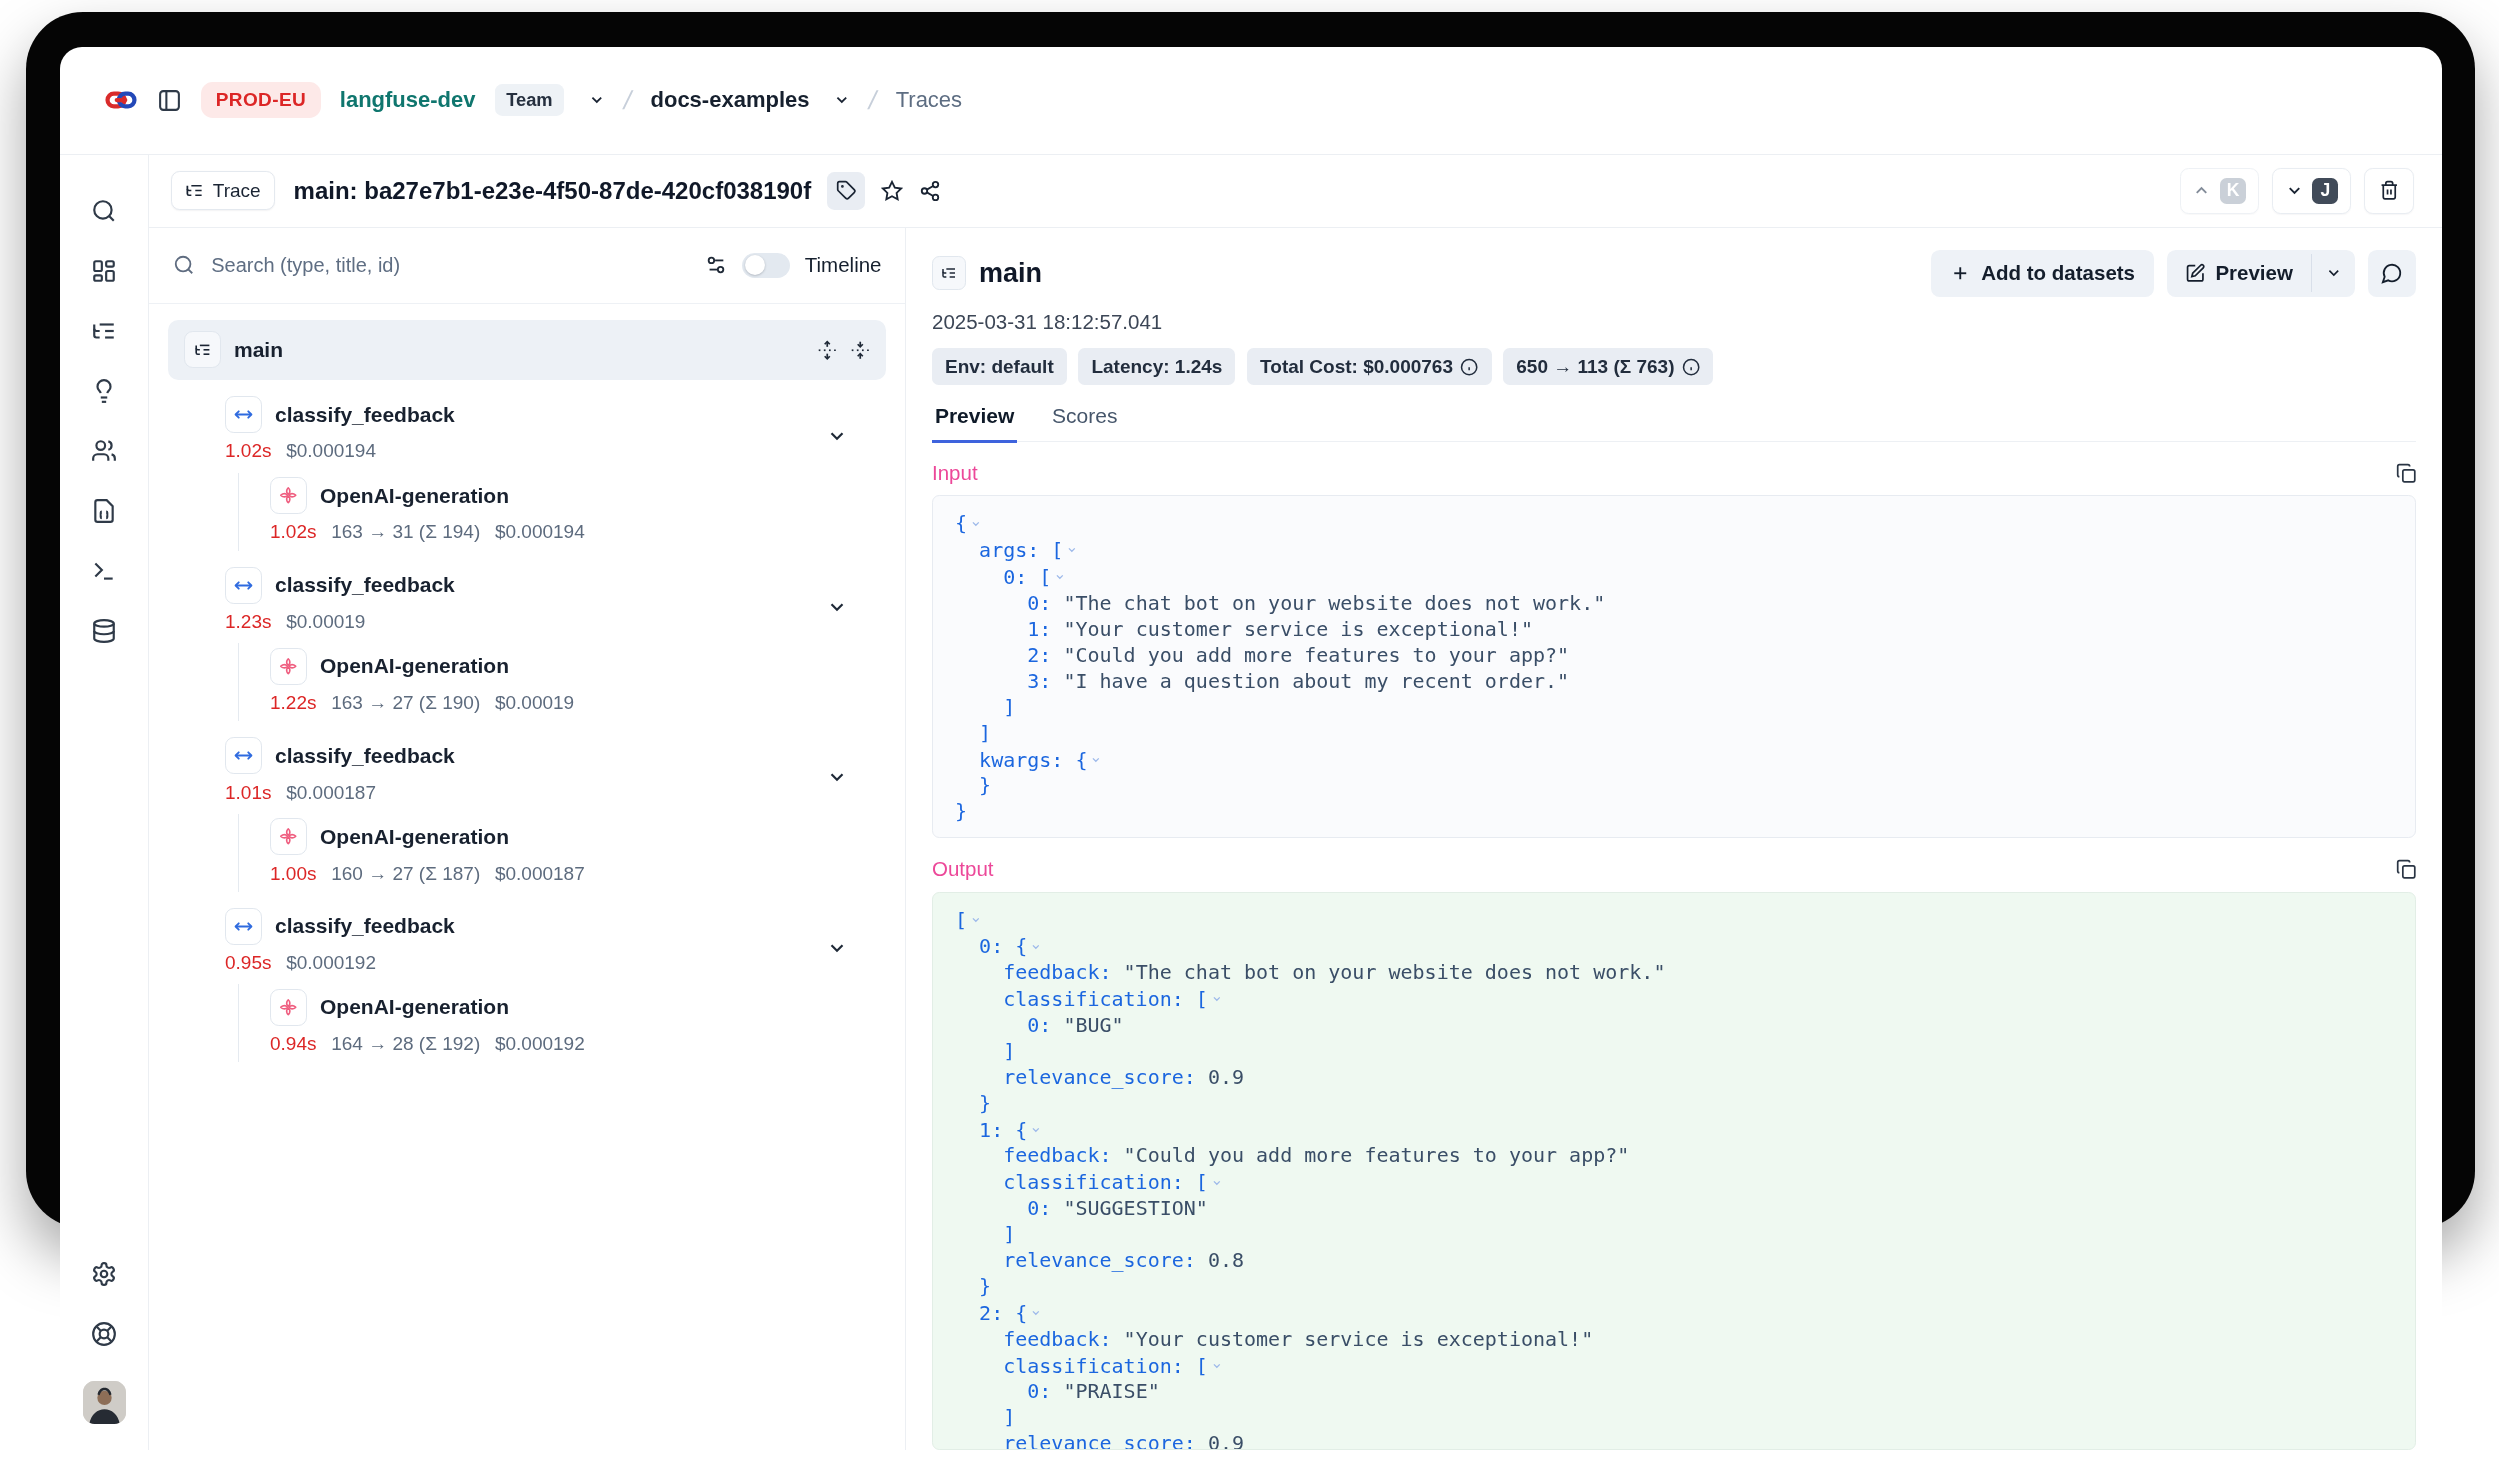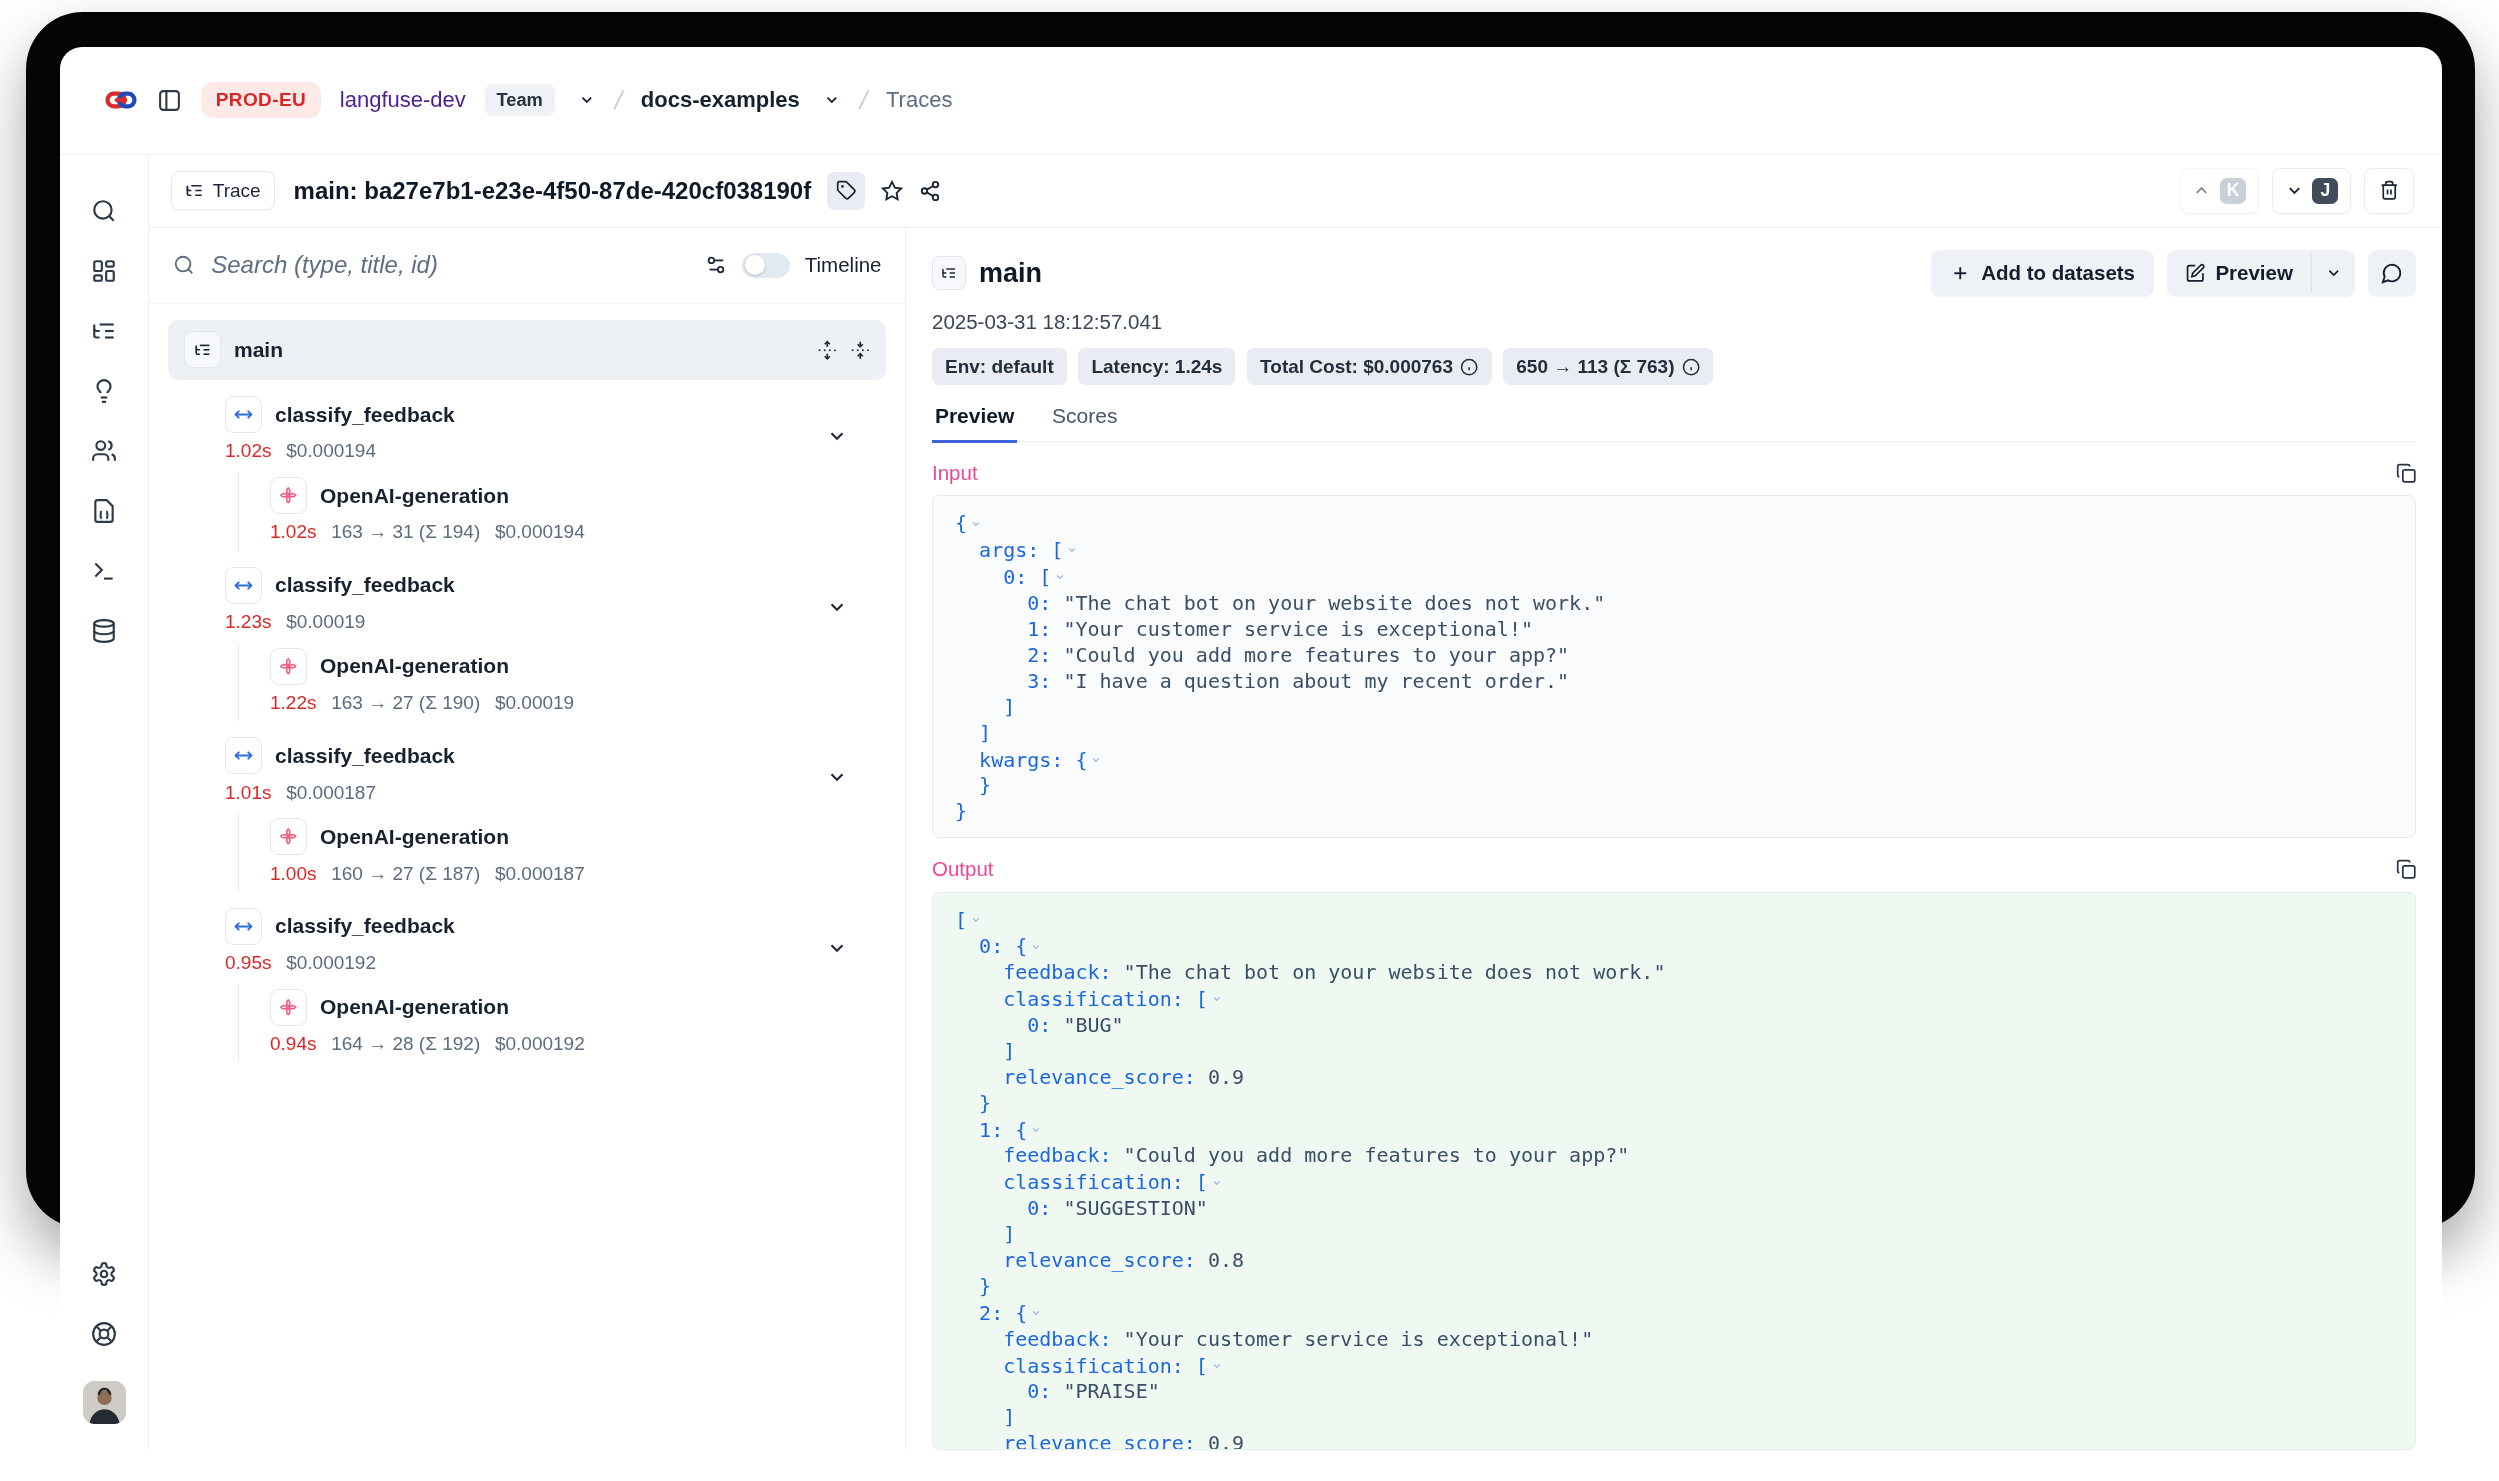--- a/index.html
+++ b/index.html
@@ -10,21 +10,21 @@
   .window{position:absolute;left:34px;top:35px;width:2382px;height:1403px;background:#fff;
           border-radius:22px;overflow:hidden;display:flex;flex-direction:column;}
 
   
   .topbar{height:107px;min-height:107px;border-bottom:1.5px solid #eceff3;display:flex;
           align-items:center;gap:19px;padding:0 29px 0 44px;}
   .logo{width:34px;height:28px;display:flex;align-items:center;justify-content:center;}
   .icon-btn{display:flex;align-items:center;justify-content:center;background:none;border:none;cursor:pointer;padding:0;}
   .crumb-badge{background:#fde9e8;color:#dc2626;font-weight:700;font-size:19px;letter-spacing:0.4px;
                padding:7.3px 14.7px;border-radius:11.7px;}
-  .crumb-org{font-size:22px;font-weight:400;color:#4c1d95;}
+  .crumb-org{font-size:22px;font-weight:700;color:#0f766e;}
   .crumb-type{background:#eef2f6;color:#26303f;font-size:18.3px;font-weight:600;padding:5.1px 11.7px;border-radius:7.3px;}
   .crumb-slash{color:#c7cfda;font-size:26px;font-weight:300;transform:skewX(-12deg);}
   .crumb-proj{font-size:22px;font-weight:700;color:#16202e;}
   .crumb-page{font-size:22px;font-weight:500;color:#5d6d82;}
   .chev-s{margin-left:4.4px;}
 
   
   .body-row{flex:1;display:flex;min-height:0;}
   .rail{width:88px;min-width:88px;border-right:1.5px solid #eceff3;display:flex;flex-direction:column;
         align-items:center;padding:43px 0 26px;gap:34px;}
@@ -47,21 +47,21 @@
   .key-badge{width:26px;height:26px;border-radius:6.6px;display:flex;align-items:center;justify-content:center;
              color:#fff;font-size:17.6px;font-weight:700;}
   .key-k{background:#b9c1cb;}
   .key-j{background:#414b59;}
   .nav-prev{opacity:.75;}
 
   
   .left-panel{width:756px;min-width:756px;border-right:1.5px solid #eceff3;display:flex;flex-direction:column;}
   .search-row{height:75px;min-height:75px;border-bottom:1.5px solid #eef1f5;display:flex;align-items:center;
               gap:14.7px;padding:0 23.5px;}
-  .search-input{flex:1;border:none;outline:none;font-size:24px;color:#16202e;font-family:"Liberation Sans",sans-serif;font-style:italic;}
+  .search-input{flex:1;border:none;outline:none;font-size:20px;color:#16202e;font-family:"Liberation Sans",sans-serif;}
   .search-input::placeholder{color:#5f6e83;}
   .toggle{width:48px;height:25px;border-radius:12.5px;background:#e3e9f0;position:relative;}
   .toggle .knob{position:absolute;left:2.9px;top:2.2px;width:20.5px;height:20.5px;border-radius:50%;background:#fff;
                 box-shadow:0 0.7px 2.2px rgba(16,24,40,.25);}
   .timeline-label{font-size:20.5px;font-weight:500;color:#16202e;}
   .tree{flex:1;padding:16px 19px;overflow:hidden;}
   .root-node{background:#edf1f6;border-radius:10.3px;padding:11.7px 16px;position:relative;}
   .trow1{display:flex;align-items:center;gap:13px;}
   .tchip{width:35px;height:35px;border:1.5px solid #e1e7ee;border-radius:8.8px;background:#fff;display:flex;
          align-items:center;justify-content:center;flex:none;}

